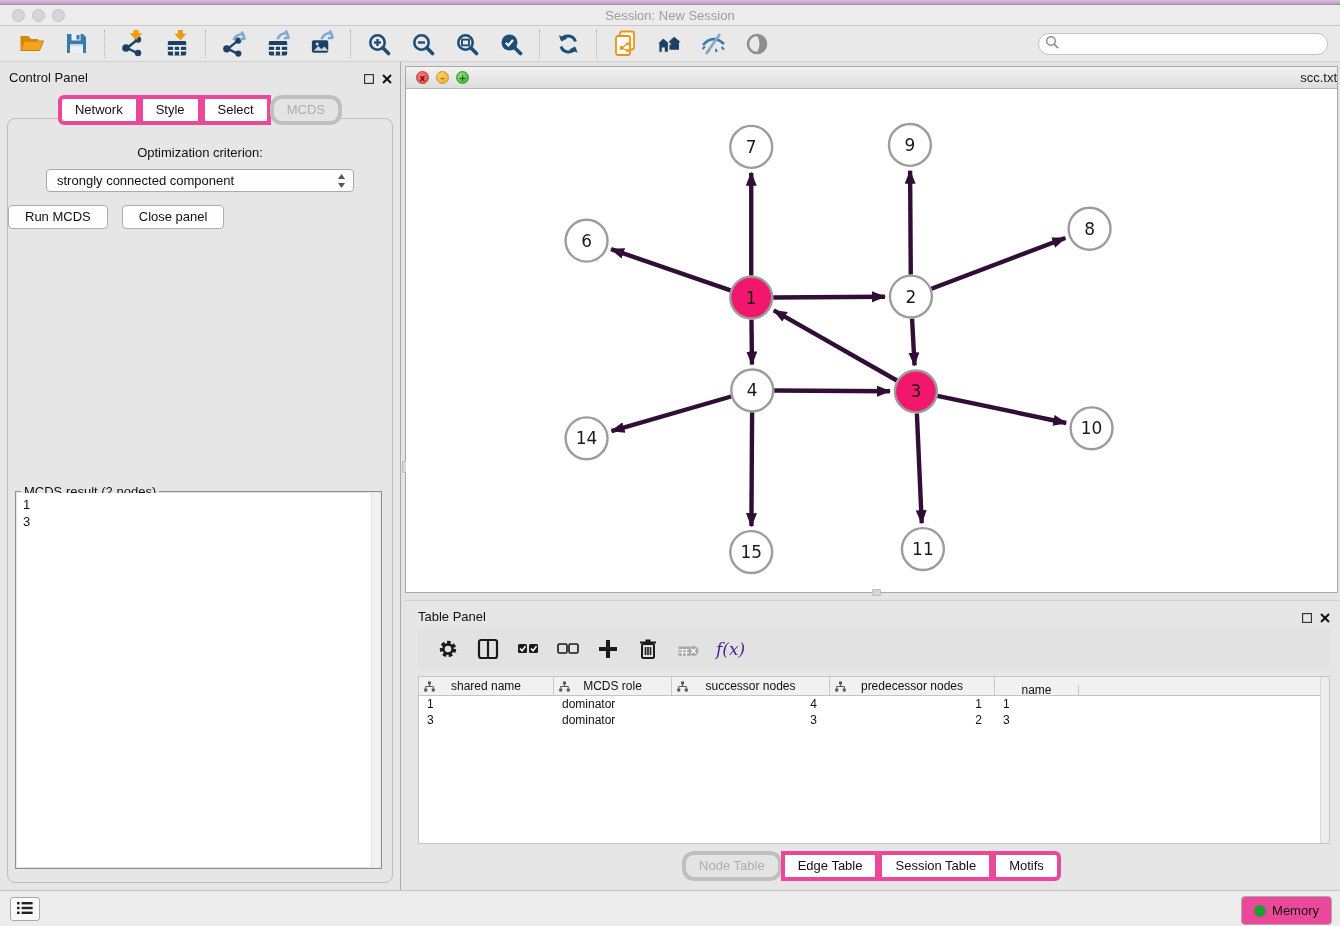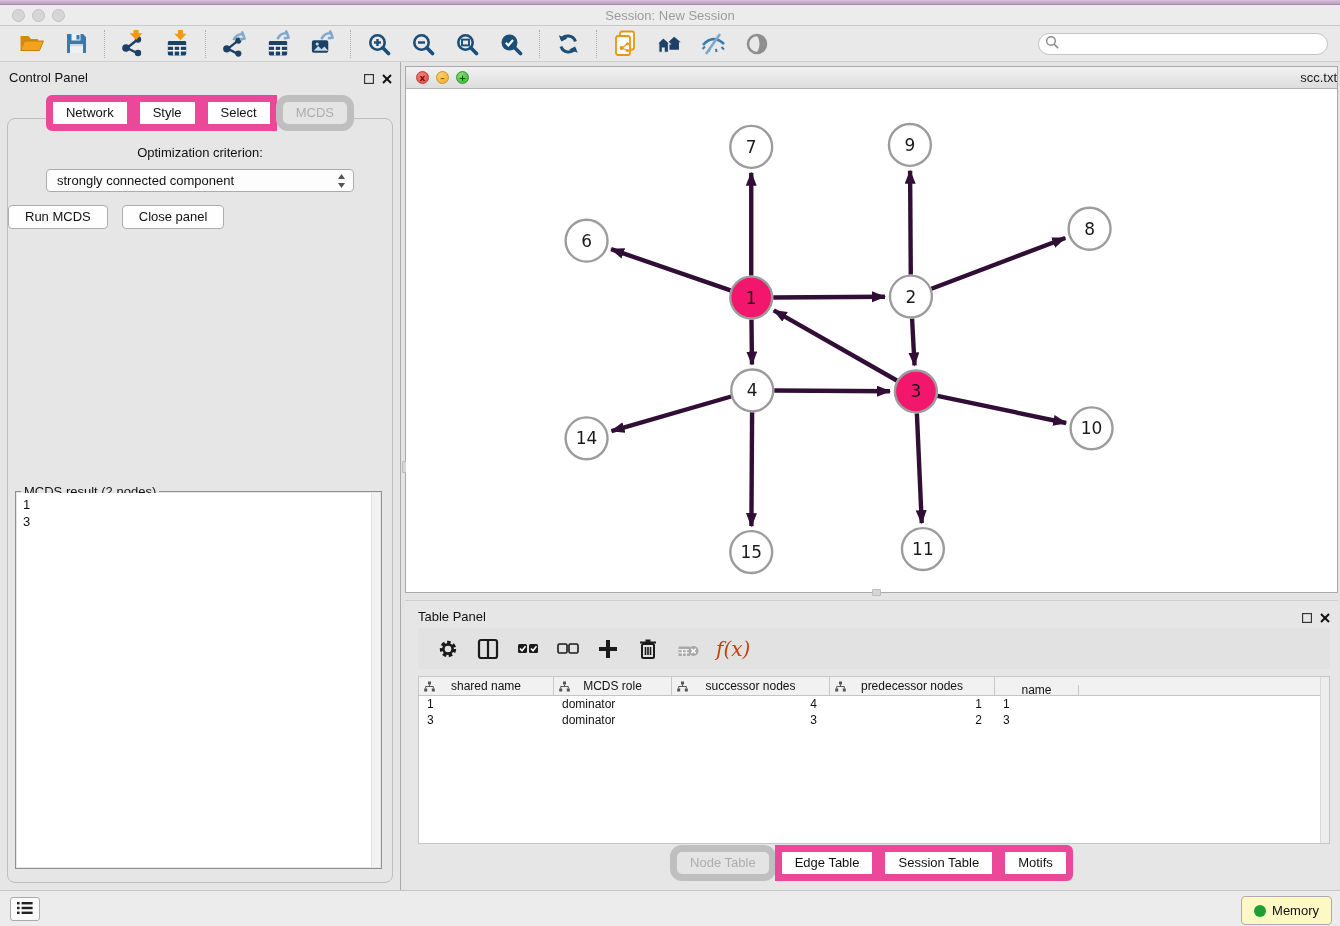--- a/index.html
+++ b/index.html
@@ -24,21 +24,21 @@
     border:1px solid #C3C3C3; border-radius:11px; display:flex; align-items:center; padding-left:6px; }
   .search-wrap input { border:none; outline:none; flex:1; font-size:12px; background:transparent; height:18px; }
 
   
   .control-panel { position:absolute; left:0; top:62px; width:401px; height:828px; background:#E6E6E6;
     border-right:1px solid #ABABAB; }
   .panel-head { position:relative; height:26px; }
   .panel-title { position:absolute; left:9px; top:8px; font-size:13px; color:#111; }
   .panel-btns { position:absolute; right:8px; top:8px; display:flex; gap:8px; align-items:center; }
   .cp-tabs { position:absolute; left:0; right:0; top:33px; display:flex; justify-content:center; z-index:3; }
-  .tab { font-size:13px; padding:3px 13px 4px; background:#fff; border:7px solid #ec4899; margin-left:-1px;
+  .tab { font-size:13px; padding:3px 13px 4px; background:#fff; border:4px solid #ec4899; margin-left:-1px;
     color:#111; white-space:nowrap; }
   .tab:first-child { border-radius:6px 0 0 6px; margin-left:0; }
   .tab:last-child  { border-radius:0 6px 6px 0; }
   .tab.selected { background:#E4E4E4; color:#ADADAD; border-color:#BFBFBF; border-radius:12px; }
   .cp-content { position:absolute; left:7px; right:7px; top:56px; bottom:7px;
     border:1px solid #BDBDBD; border-radius:8px; }
   .opt-label { margin-top:26px; text-align:center; font-size:13px; color:#111; }
   .dropdown { position:relative; margin:9px 38px 0; height:23px; background:#FDFDFD; border:1px solid #ABABAB;
     border-radius:4px; font-size:13px; display:flex; align-items:center; padding-left:10px; color:#111; }
   .dd-chevrons { position:absolute; right:7px; top:3px; }
@@ -68,40 +68,40 @@
     border:1px solid #BDBDBD; border-radius:1px; }
   .v-grip { position:absolute; left:-4px; top:394px; width:7px; height:12px; background:#D6D6D6;
     border:1px solid #BDBDBD; border-radius:1px; }
 
   
   .table-panel { position:absolute; left:405px; top:600px; right:2px; bottom:36px; background:#E6E6E6;
     border-top:1px solid #CFCFCF; }
   .tp-toolbar { position:absolute; left:13px; right:8px; top:27px; height:41px; background:#E2E2E2;
     border-radius:3px; display:flex; align-items:center; padding-left:10px; gap:0; }
   .tp-icon { display:inline-flex; width:24px; height:24px; margin:0 8px; align-items:center; justify-content:center; }
-  .tp-fx { font-family:"DejaVu Serif","Liberation Serif",serif; font-style:italic; font-size:20px; color:#c2410c; }
+  .tp-fx { font-family:"DejaVu Serif","Liberation Serif",serif; font-style:italic; font-size:17px; color:#4c1d95; }
   .tbl-wrap { position:absolute; left:13px; right:8px; top:75px; bottom:46px; background:#fff;
     border:1px solid #C6C6C6; }
   .tbl-scroll { position:absolute; right:0; top:0; bottom:0; width:9px; background:#EDEDED; border-left:1px solid #DADADA; }
   .tbl-header { display:flex; height:19px; border-bottom:1px solid #C4C4C4; background:#F1F1F1; }
   .th { position:relative; display:flex; align-items:center; justify-content:center; font-size:12px; color:#111;
     border-right:1px solid #C9C9C9; background:#F1F1F1; }
   .th .hicon { position:absolute; left:5px; top:4px; }
   .tbl-row { display:flex; height:16px; font-size:12px; color:#111; }
   .td { overflow:hidden; white-space:nowrap; padding-top:1px; }
   .td.left { text-align:left; padding-left:8px; }
   .td.right { text-align:right; padding-right:13px; }
   .tp-tabs { position:absolute; left:0; right:0; bottom:9px; display:flex; justify-content:center; }
 
   
   .statusbar { position:absolute; left:0; bottom:0; width:100%; height:36px; background:#ECECEC;
     border-top:1px solid #C4C4C4; }
   .list-btn { position:absolute; left:10px; top:6px; width:30px; height:24px; background:#FAFAFA;
     border:1px solid #ABABAB; border-radius:3px; display:flex; align-items:center; justify-content:center; }
-  .memory-btn { position:absolute; right:8px; top:5px; height:29px; background:#fef9c3; border:1px solid #ACACAC;
+  .memory-btn { position:absolute; right:8px; top:5px; height:29px; background:#ec4899; border:1px solid #ACACAC;
     border-radius:4px; display:flex; align-items:center; gap:6px; padding:0 12px; font-size:13px; color:#111; }
   .mem-dot { width:12px; height:12px; border-radius:50%; background:#1F9E35; }
 </style>
 </head>
 <body>
 
 <div class="app">
 
   <div class="top-strip"></div>
   <div class="titlebar">

